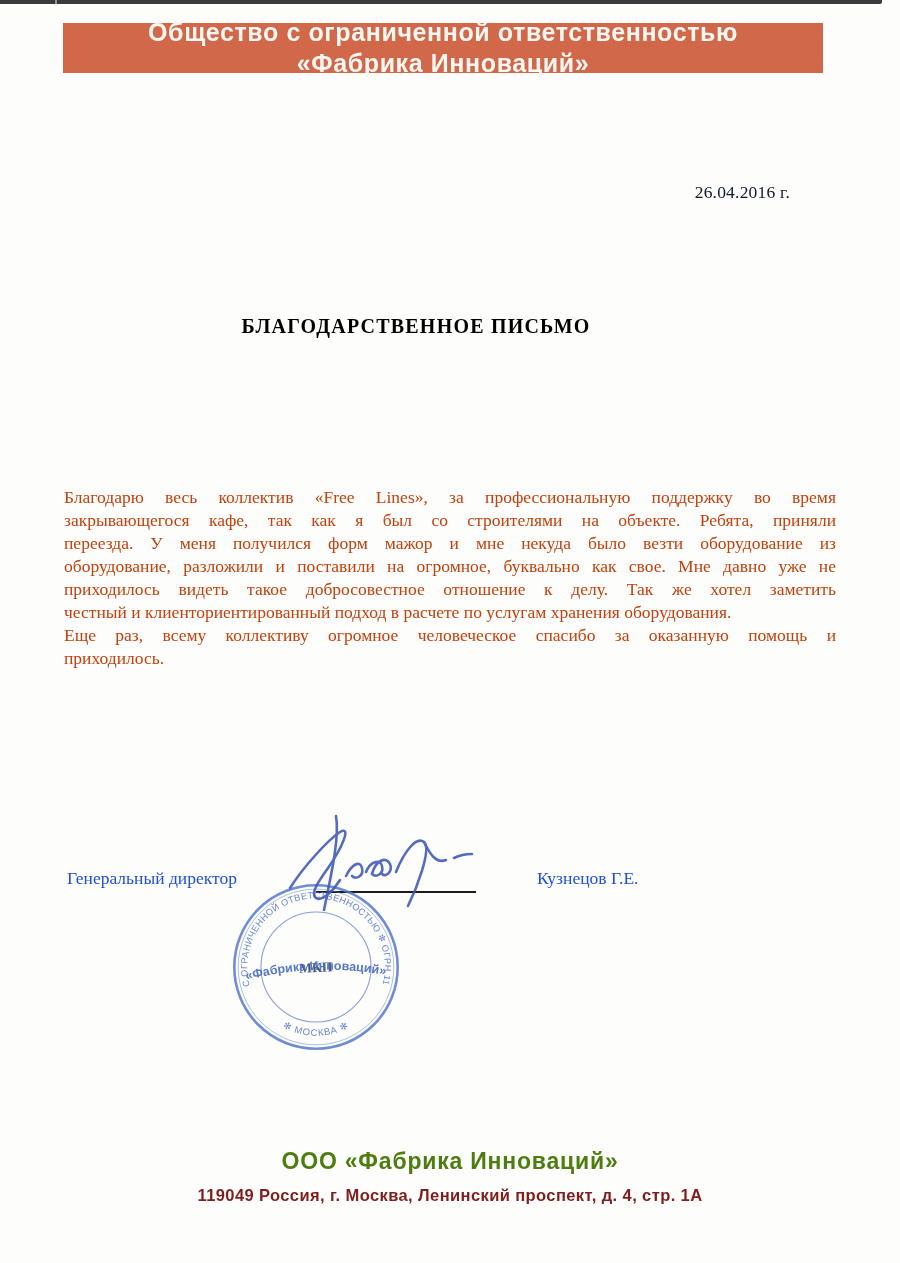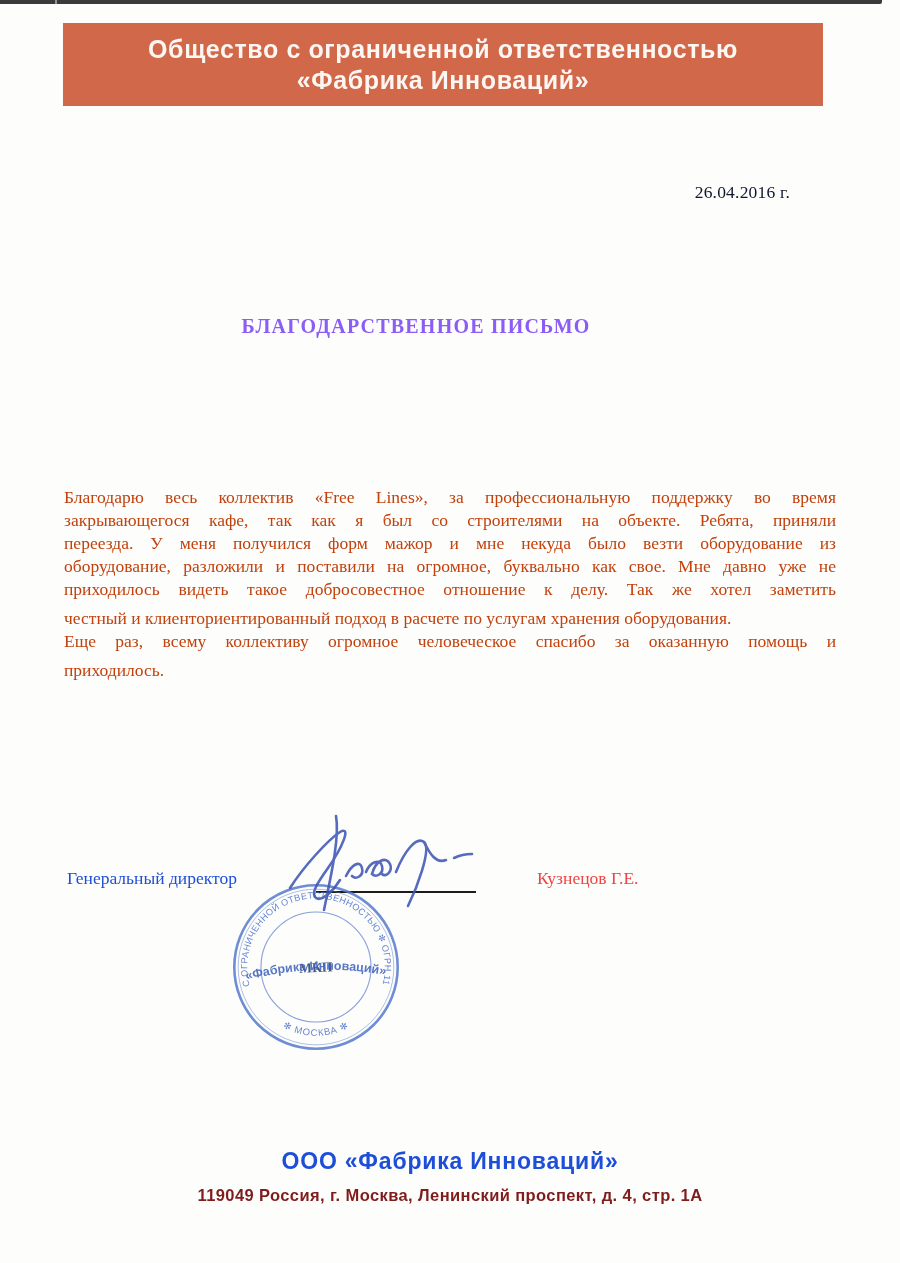--- a/index.html
+++ b/index.html
@@ -7,48 +7,48 @@
   .page{
     position:relative;width:900px;height:1263px;margin:0 auto;
     background:#fdfdfc;overflow:hidden;
   }
   
   .scan-line{position:absolute;left:0;top:0;width:882px;height:4px;background:#3a3a3c;border-radius:0 0 2px 0;}
   .scan-line:after{content:"";position:absolute;left:55px;top:0;width:2px;height:4px;background:#cfcfcf;opacity:.6;}
 
   
   .banner{
-    position:absolute;left:63px;top:23px;width:760px;height:83px;
+    position:absolute;left:63px;top:23px;width:760px;height:50px;
     display:flex;flex-direction:column;align-items:center;justify-content:center;
     font-family:"Liberation Sans",sans-serif;font-weight:700;
     color:#fdf7f3;text-align:center;
   }
   .banner .l1{font-size:25px;line-height:31px;letter-spacing:.6px;}
   .banner .l2{font-size:25px;line-height:31px;letter-spacing:.6px;}
 
   .date{
     position:absolute;right:110px;top:182px;
     font-size:17.5px;color:#0f172a;letter-spacing:.2px;
   }
 
   .title{
     position:absolute;left:0;top:315px;width:832px;text-align:center;
-    font-size:20px;font-weight:700;color:#8b5cf6;letter-spacing:1.2px;
+    font-size:20px;font-weight:700;color:#000000;letter-spacing:1.2px;
   }
 
   .body-text{
     position:absolute;left:64px;top:486px;width:772px;
     font-size:17.5px;color:#c2410c;
   }
   .body-text .ln{line-height:23px;white-space:normal;}
   .body-text .ln.just{text-align:justify;text-align-last:justify;}
-  .body-text .ln.plain{text-align:left;margin-top:6px;}
+  .body-text .ln.plain{text-align:left;}
 
   .sig-role{position:absolute;left:67px;top:868px;font-size:17.5px;color:#1d4ed8;}
-  .sig-name{position:absolute;left:537px;top:868px;font-size:17.5px;color:#ef4444;}
+  .sig-name{position:absolute;left:537px;top:868px;font-size:17.5px;color:#1d4ed8;}
   .sig-underline{position:absolute;left:316px;top:891px;width:160px;height:2px;background:#1c1c1c;}
 
   .stamp-wrap{position:absolute;left:230px;top:881px;width:172px;height:172px;}
   .sig-ink{position:absolute;left:276px;top:810px;width:220px;height:108px;}
 
   .footer{
     position:absolute;left:0;width:900px;text-align:center;
     font-family:"Liberation Sans",sans-serif;font-weight:700;
   }
   .footer.company{top:1148px;font-size:23px;letter-spacing:.8px;}
@@ -113,16 +113,16 @@
       <path d="M 14,78 C 28,56 52,30 64,22 C 76,15 66,38 52,58 C 42,72 34,84 40,88 C 46,92 58,80 64,70"></path>
       <path d="M 60,6 C 64,28 54,70 48,100"></path>
       <path d="M 70,66 C 76,54 84,50 86,58 C 88,66 80,70 76,66"></path>
       <path d="M 90,62 C 94,52 104,48 106,56 C 108,64 100,68 96,64 C 100,50 110,46 114,54 C 117,61 110,68 106,64"></path>
       <path d="M 120,62 C 128,42 140,26 148,32 C 156,39 140,80 132,96"></path>
       <path d="M 148,32 C 154,44 160,54 170,50"></path>
       <path d="M 178,48 C 184,45 190,44 196,44"></path>
     </g>
   </svg>
 
-  <div class="footer company" style="color:#1d4ed8;">ООО «Фабрика Инноваций»</div>
+  <div class="footer company" style="color:#4d7c0f;">ООО «Фабрика Инноваций»</div>
   <div class="footer address" style="color:#7f1d1d;">119049 Россия, г. Москва, Ленинский проспект, д. 4, стр. 1А</div>
 
 </div>
 
 </body></html>

